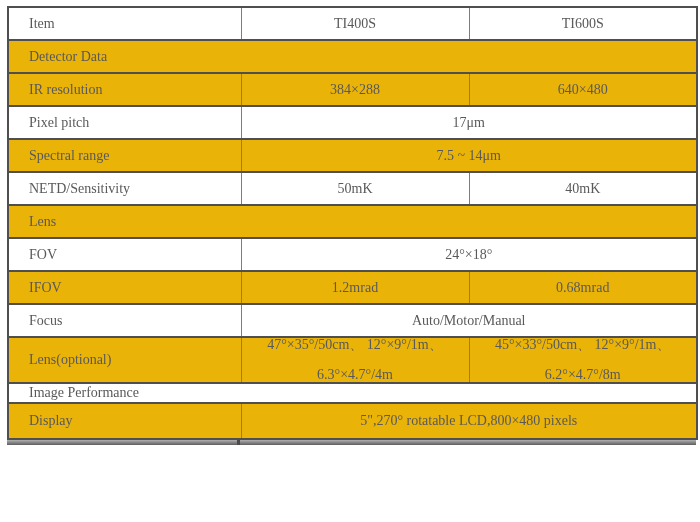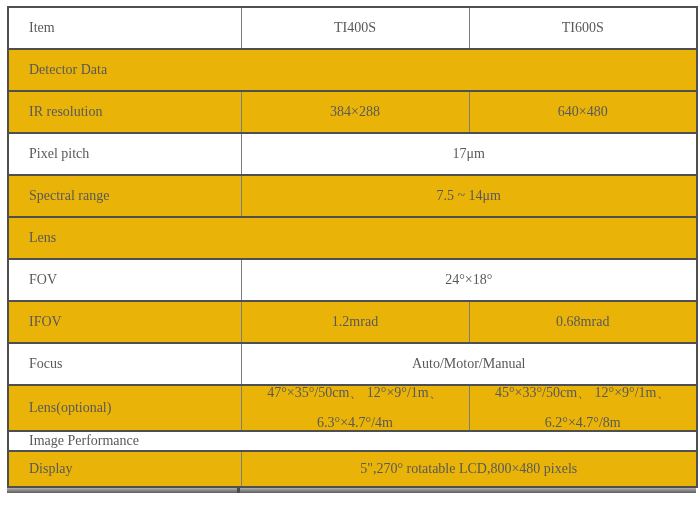--- a/index.html
+++ b/index.html
@@ -18,21 +18,21 @@
     color: #595959;
     font-size: 14px;
   }
   td {
     border-left: 1px solid #7d7d7d;
     border-right: 1px solid #7d7d7d;
     border-top: 2px solid #4f4f4f;
     border-bottom: 2px solid #4f4f4f;
     padding: 0;
     vertical-align: middle;
-    height: 42px;
+    height: 33px;
     overflow: hidden;
     white-space: nowrap;
   }
   table.spec { border: 2px solid #4f4f4f; }
   .row-gray td { background: #eab308; }
   .row-white td { background: #ffffff; }
   td.label { text-align: left; padding-left: 20px; }
   td.center { text-align: center; }
   tr.row-tall td { height: 46px; }
   tr.row-short td { height: 20px; }
@@ -81,20 +81,25 @@
       <tr class="row-white">
         <td class="label">Pixel pitch</td>
         <td class="center" colspan="2">17μm</td>
       </tr>
 
       <tr class="row-gray">
         <td class="label">Spectral range</td>
         <td class="center" colspan="2">7.5 ~ 14μm</td>
       </tr>
 
+      <tr class="row-white">
+        <td class="label">NETD/Sensitivity</td>
+        <td class="center">50mK</td>
+        <td class="center">40mK</td>
+      </tr>
 
       <tr class="row-gray">
         <td class="label" colspan="3">Lens</td>
       </tr>
 
       <tr class="row-white">
         <td class="label">FOV</td>
         <td class="center" colspan="2">24°×18°</td>
       </tr>
 

